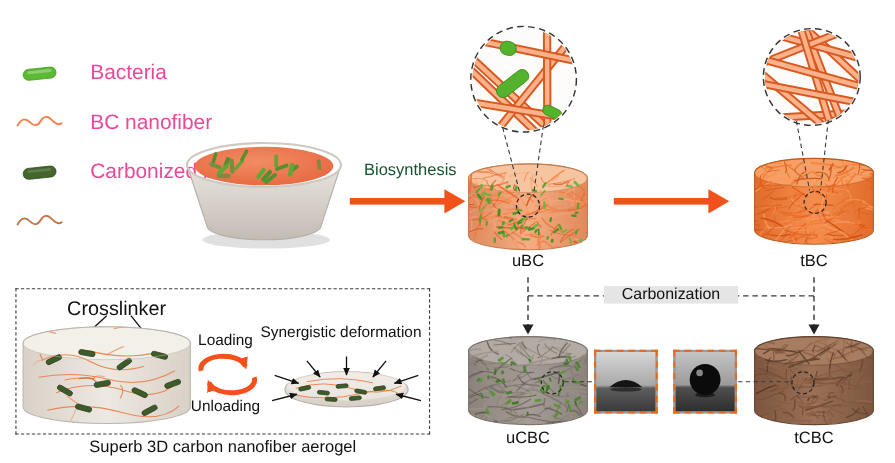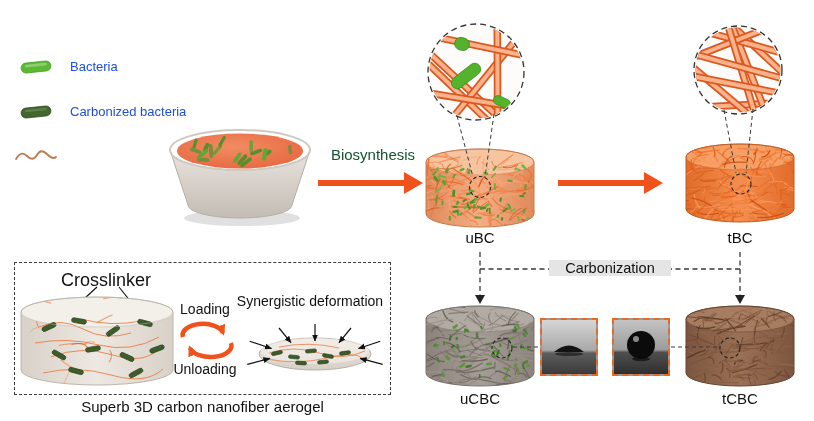--- a/index.html
+++ b/index.html
@@ -2,21 +2,21 @@
 <html><head>
 <meta charset="utf-8">
 <style>
   *{margin:0;padding:0;box-sizing:border-box}
   body{font-family:"Liberation Sans",sans-serif;background:#fff}
   #canvas{position:relative;width:814px;height:421px;background:#fff;overflow:hidden;color:#111}
   .abs{position:absolute}
   .legend{position:absolute;left:14px;top:44px}
   .legend-item{display:flex;align-items:center;height:45px}
   .legend-item svg{width:44px;height:24px}
-  .llabel{font-size:13px;margin-left:12px;color:#1d4ed8;white-space:nowrap}
+  .llabel{font-size:19px;margin-left:24px;color:#ec4899;white-space:nowrap}
   .plabel{position:absolute;width:110px;text-align:center;font-size:15px;color:#14532d}
   .slabel{position:absolute;width:112px;text-align:center;font-size:15px;color:#111}
   #petri-svg{left:162px;top:112px}
   #arrow1{left:316px;top:170px}
   #arrow2{left:556px;top:170px}
   #lbl-biosynthesis{left:318px;top:146px}
   #lbl-purification{left:558px;top:146px}
   #zoom1{left:424px;top:20px}
   #zoom2{left:690px;top:22px}
   #cyl-ubc{left:424px;top:147px}
@@ -53,20 +53,26 @@
 
   <div class="legend">
     <div class="legend-item">
       <svg id="licon-0" viewBox="0 0 44 24">
           <g transform="translate(22.0,12.0) rotate(-6)">
             <rect x="-15.0" y="-5.0" width="30" height="10" rx="5" ry="5" fill="#5CB934" stroke="#3F9A1F" stroke-width="0.7"></rect>
             <rect x="-11" y="-3.2" width="22" height="2.6" rx="1.3" fill="#fff" opacity="0.3"></rect>
           </g>
         </svg>
       <span class="llabel">Bacteria</span>
+    </div>
+    <div class="legend-item">
+      <svg id="licon-1" viewBox="0 0 44 24">
+          <path d="M2,14 Q7,5 13,11 T23,10 T33,9 T42,12" fill="none" stroke="#F0854F" stroke-width="1.8" stroke-linecap="round"></path>
+        </svg>
+      <span class="llabel">BC nanofiber</span>
     </div>
     <div class="legend-item">
       <svg id="licon-2" viewBox="0 0 44 24">
           <g transform="translate(22.0,12.0) rotate(-6)">
             <rect x="-15.0" y="-5.0" width="30" height="10" rx="5" ry="5" fill="#44652C" stroke="#2F4C1D" stroke-width="0.7"></rect>
             <rect x="-11" y="-3.2" width="22" height="2.4" rx="1.2" fill="#fff" opacity="0.15"></rect>
           </g>
         </svg>
       <span class="llabel">Carbonized bacteria</span>
     </div>

